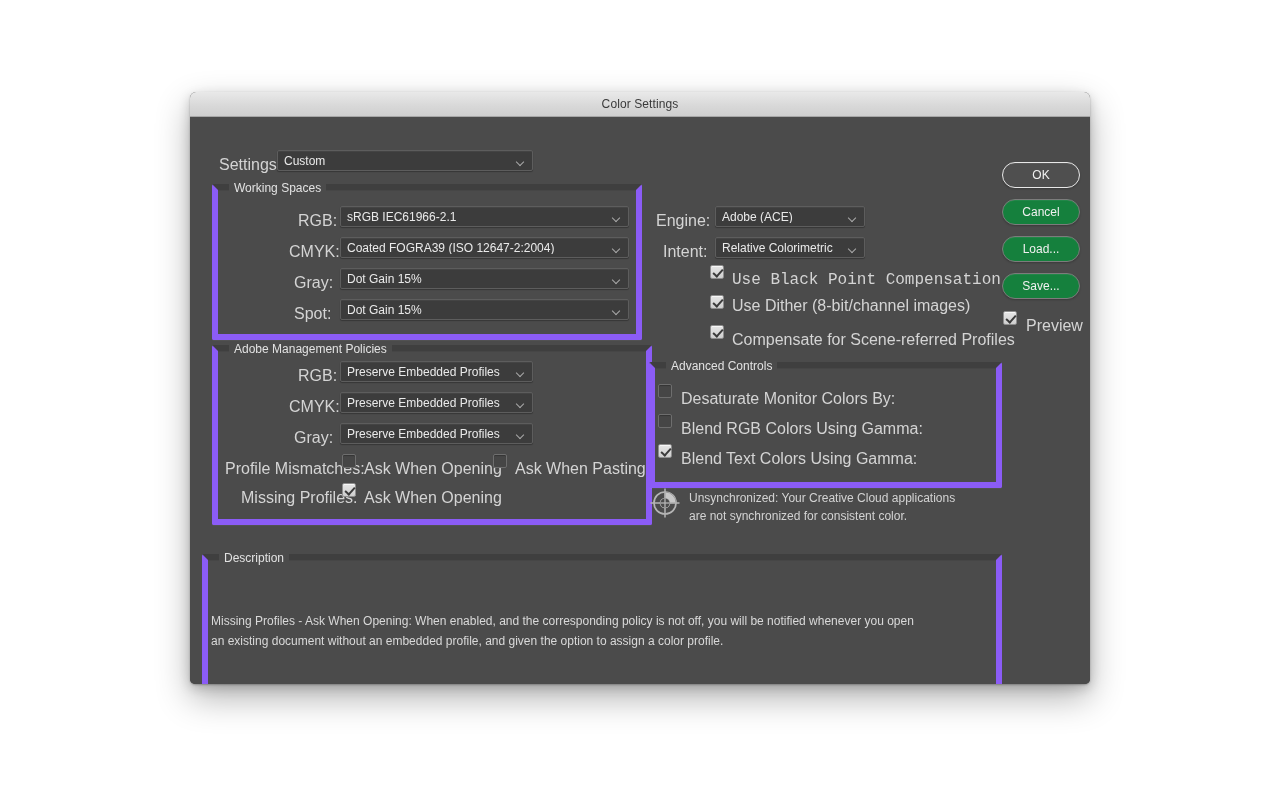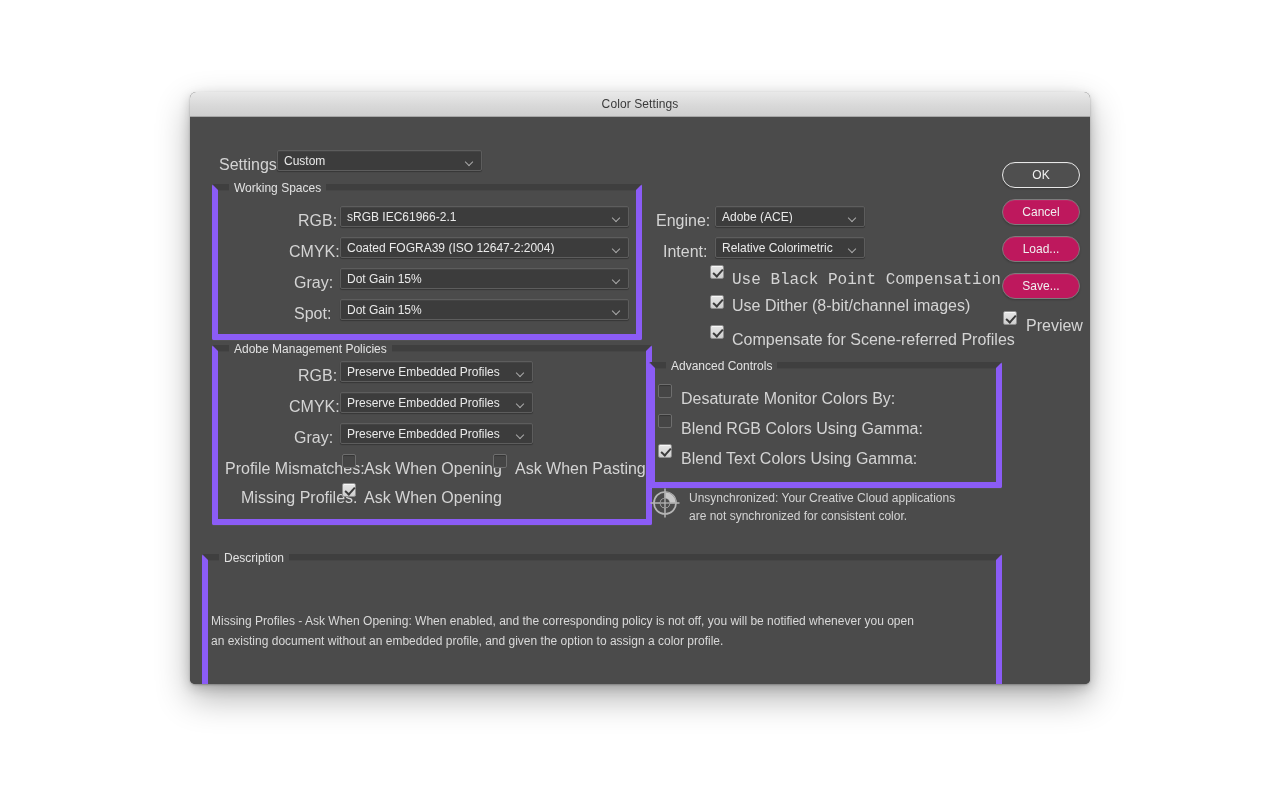--- a/index.html
+++ b/index.html
@@ -140,21 +140,21 @@
     border-right: 2px solid #3b3b3b;
     border-bottom: 2px solid #3b3b3b;
     transform: rotate(42deg);
   }
 
   
   .btn {
     position: absolute;
     width: 78px; height: 26px;
     border-radius: 13px;
-    background: #be185d;
+    background: #15803d;
     border: 1px solid #7c7c7c;
     box-shadow: inset 0 1px 0 rgba(255,255,255,0.06),
                 0 1px 2px rgba(0,0,0,0.22);
     display: flex; align-items: center; justify-content: center;
     box-sizing: border-box;
   }
   .btn .btxt {
     font-size: 12px;
     color: #f0f0f0;
     line-height: 1;
@@ -190,21 +190,21 @@
   <div id="dialog">
 
     <div class="titlebar">
       <span class="titlebar-title">Color Settings</span>
     </div>
 
     <div class="dialog-body">
 
       <span class="lbl" style="position:absolute; left:29px; top:40px;">Settings:</span>
 
-      <div class="select" style="left:87px; top:33px; width:205px;">
+      <div class="select" style="left:87px; top:33px; width:256px;">
         <span class="val">Custom</span>
         <span class="chev"></span>
       </div>
 
       <div class="group" style="left:22px; top:67px; width:418px; height:144px;">
         <span class="group-legend">Working Spaces</span>
       </div>
 
       <span class="lbl" style="position:absolute; left:108px; top:96px;">RGB:</span>
       <div class="select" style="left:150px; top:89px; width:289px;">

